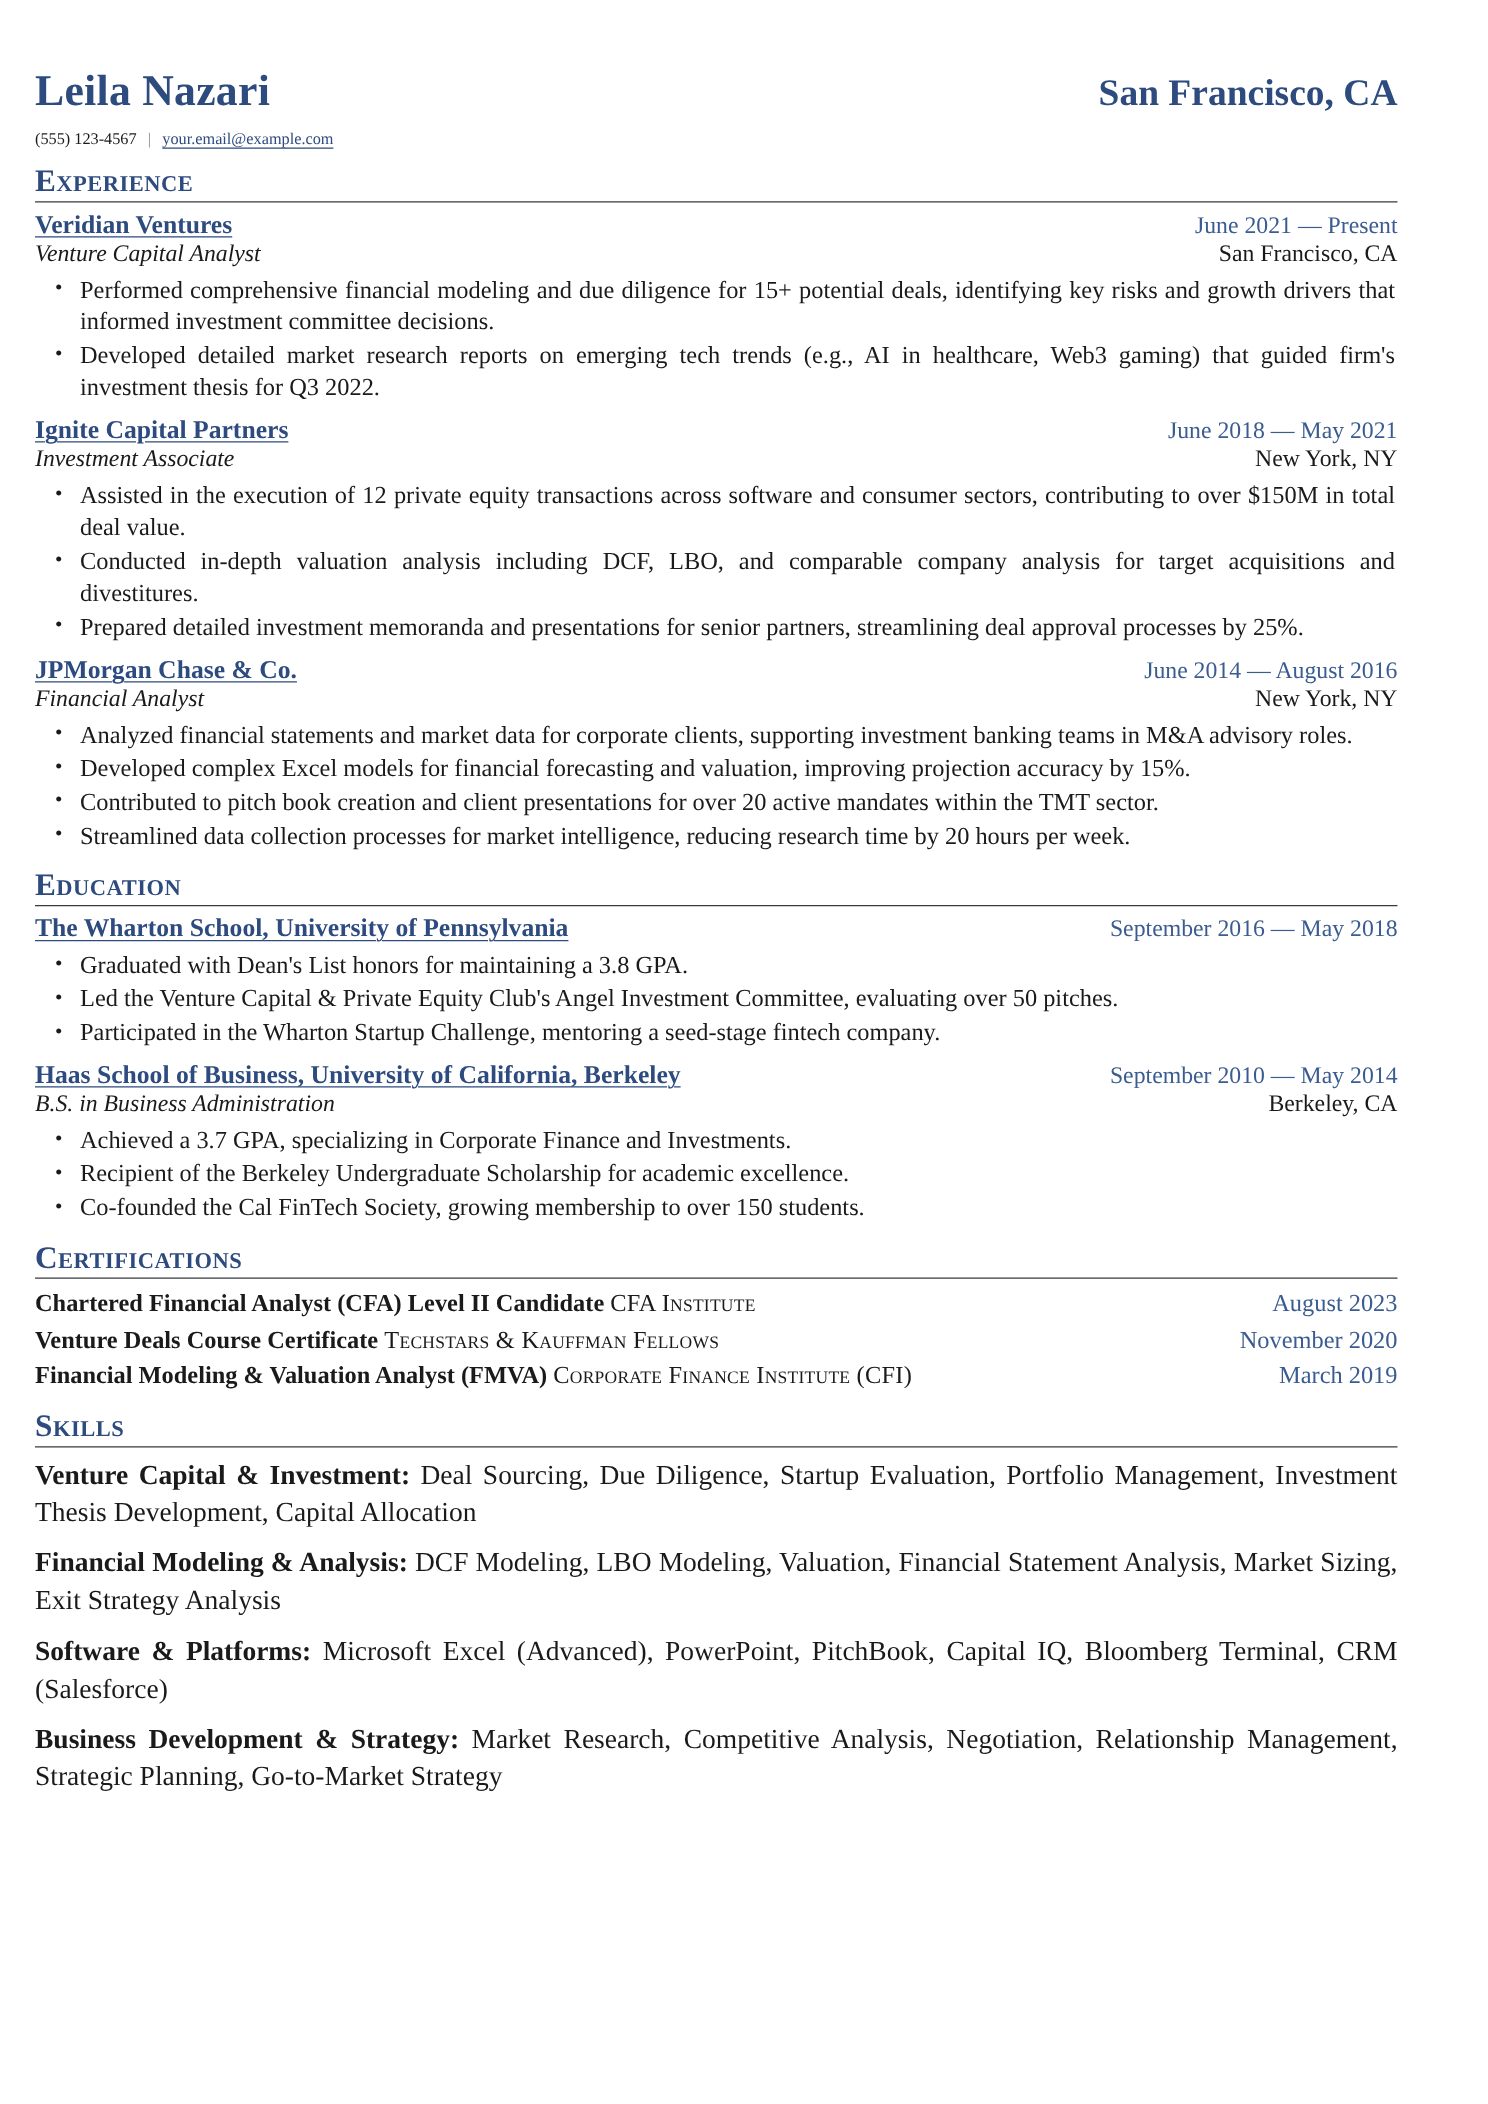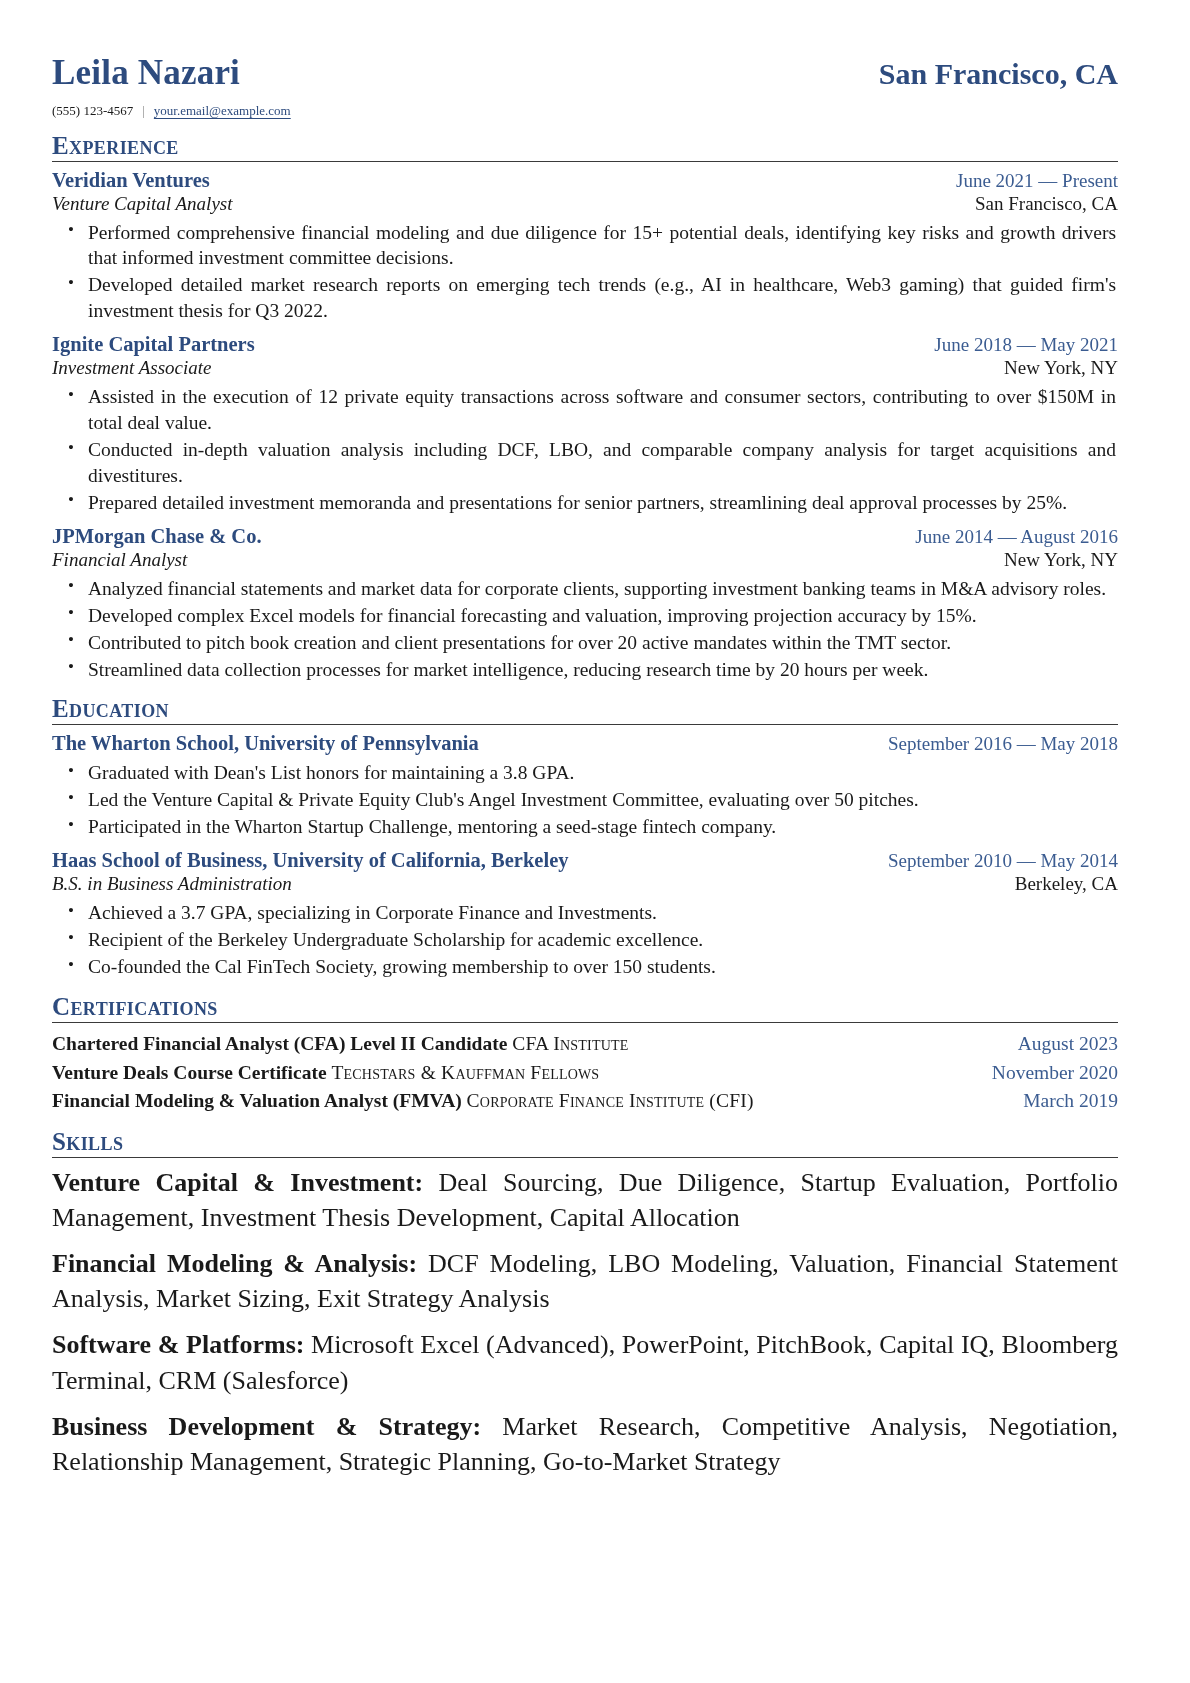--- a/index.html
+++ b/index.html
@@ -6,21 +6,21 @@
     margin: 0;
     padding: 0;
     background: #ffffff;
   }
   .page {
     width: 1190px;
     min-height: 1683px;
     margin: 0 auto;
     background: #ffffff;
     box-sizing: border-box;
-    padding: 46px 72px 40px 52px;
+    padding: 46px 72px 40px 28px;
     font-family: "Liberation Serif", "DejaVu Serif", serif;
     color: #1a1a1a;
     position: relative;
   }
 
   
   .header {
     display: flex;
     align-items: baseline;
     justify-content: space-between;
@@ -79,20 +79,21 @@
   .entry-row {
     display: flex;
     justify-content: space-between;
     align-items: baseline;
     gap: 16px;
   }
   .entry-title {
     font-size: 20.5px;
     font-weight: bold;
     color: #2d4b7e;
+    text-decoration: underline;
     text-underline-offset: 3px;
     text-decoration-thickness: 1.2px;
   }
   .entry-date {
     font-size: 19px;
     color: #3b5c91;
     white-space: nowrap;
   }
   .entry-subtitle {
     font-size: 19px;
@@ -146,21 +147,21 @@
     font-variant: small-caps;
     letter-spacing: 0.2px;
   }
   .cert-date {
     color: #3b5c91;
     white-space: nowrap;
   }
 
   
   .skill-block {
-    font-size: 26px;
+    font-size: 22px;
     line-height: 1.35;
     text-align: justify;
     margin-bottom: 11px;
     color: #1a1a1a;
   }
   .skill-block:last-child { margin-bottom: 0; }
   .skill-cat { font-weight: bold; }
 </style>
 </head>
 <body>

